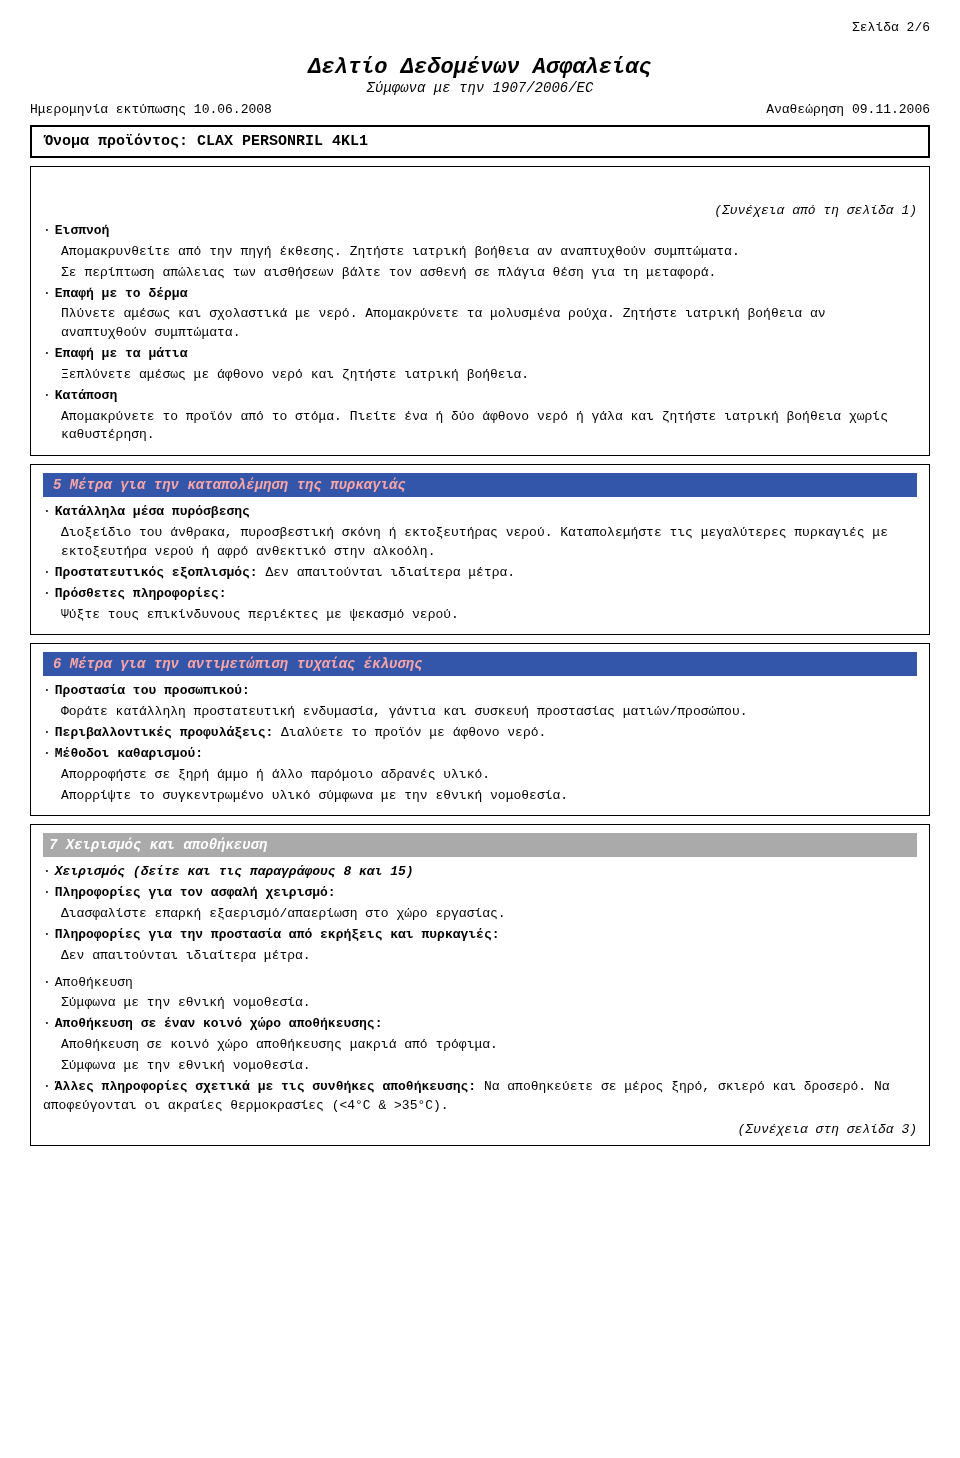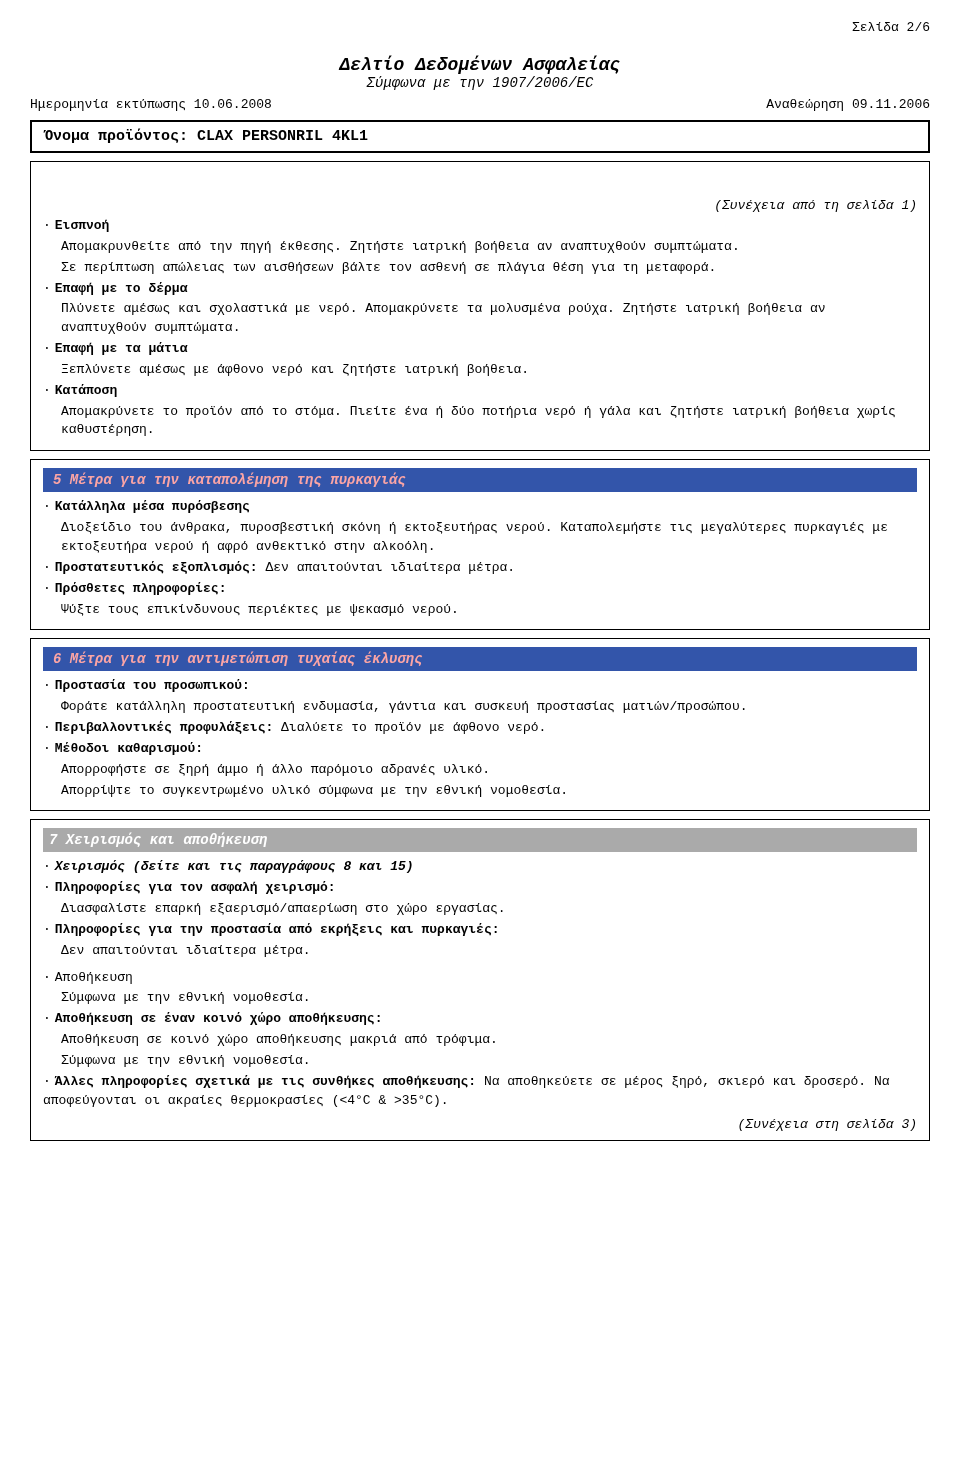--- a/index.html
+++ b/index.html
@@ -24,21 +24,21 @@
       font-size: 13px;
       text-align: right;
     }
 
     .doc-title-block {
       text-align: center;
       margin-bottom: 6px;
     }
 
     .doc-title {
-      font-size: 18px;
+      font-size: 22px;
       font-weight: bold;
       font-style: italic;
     }
 
     .doc-subtitle {
       font-size: 14px;
       font-style: italic;
     }
 
     .doc-meta {
@@ -180,21 +180,21 @@
     <span class="bullet">·</span><span class="bold">Επαφή με τα μάτια</span>
   </div>
   <div class="content-text indent">
     Ξεπλύνετε αμέσως με άφθονο νερό και ζητήστε ιατρική βοήθεια.
   </div>
 
   <div class="content-text">
     <span class="bullet">·</span><span class="bold">Κατάποση</span>
   </div>
   <div class="content-text indent">
-    Απομακρύνετε το προϊόν από το στόμα. Πιείτε ένα ή δύο ποτήρια νερό ή γάλα και ζητήστε ιατρική βοήθεια χωρίς καθυστέρηση.
+    Απομακρύνετε το προϊόν από το στόμα. Πιείτε ένα ή δύο άφθονο νερό ή γάλα και ζητήστε ιατρική βοήθεια χωρίς καθυστέρηση.
   </div>
 </div>
 
 <div class="section-content">
   <div class="section-header-blue">5 Μέτρα για την καταπολέμηση της πυρκαγιάς</div>
 
   <div class="content-text">
     <span class="bullet">·</span><span class="bold">Κατάλληλα μέσα πυρόσβεσης</span>
   </div>
   <div class="content-text indent">

